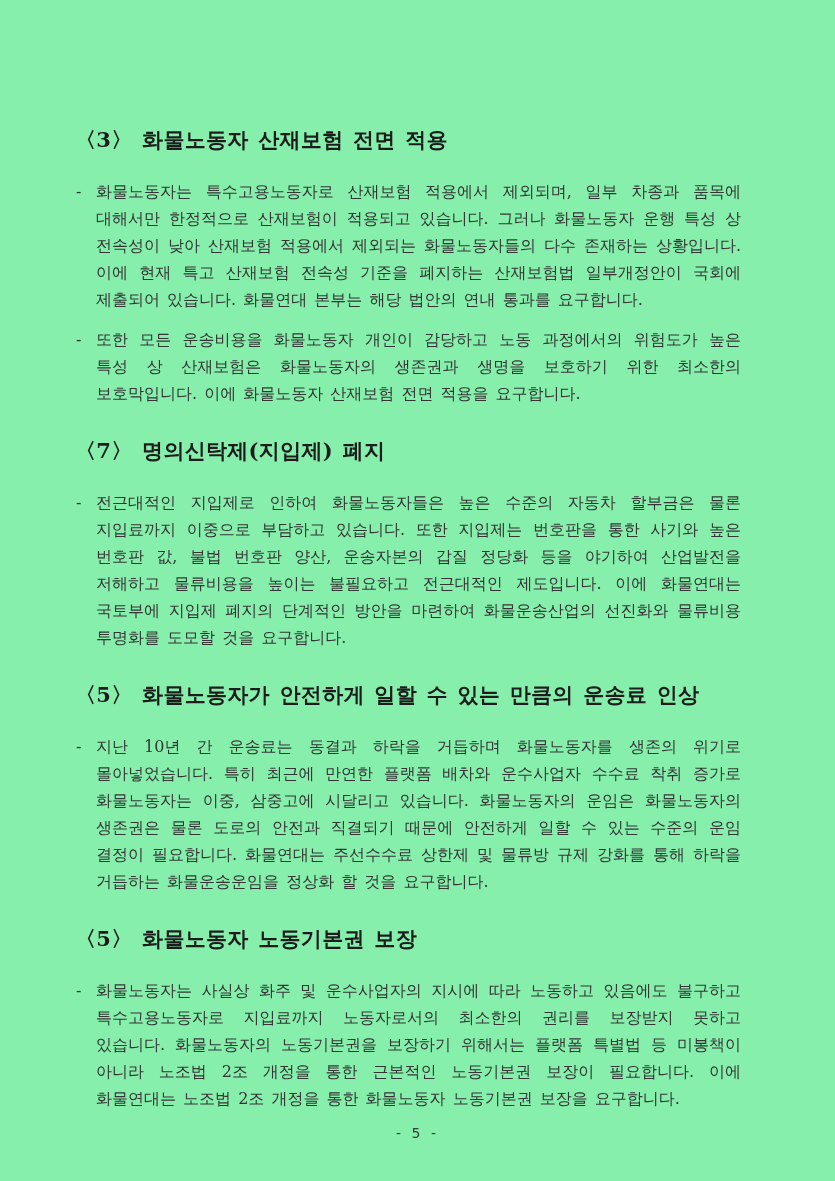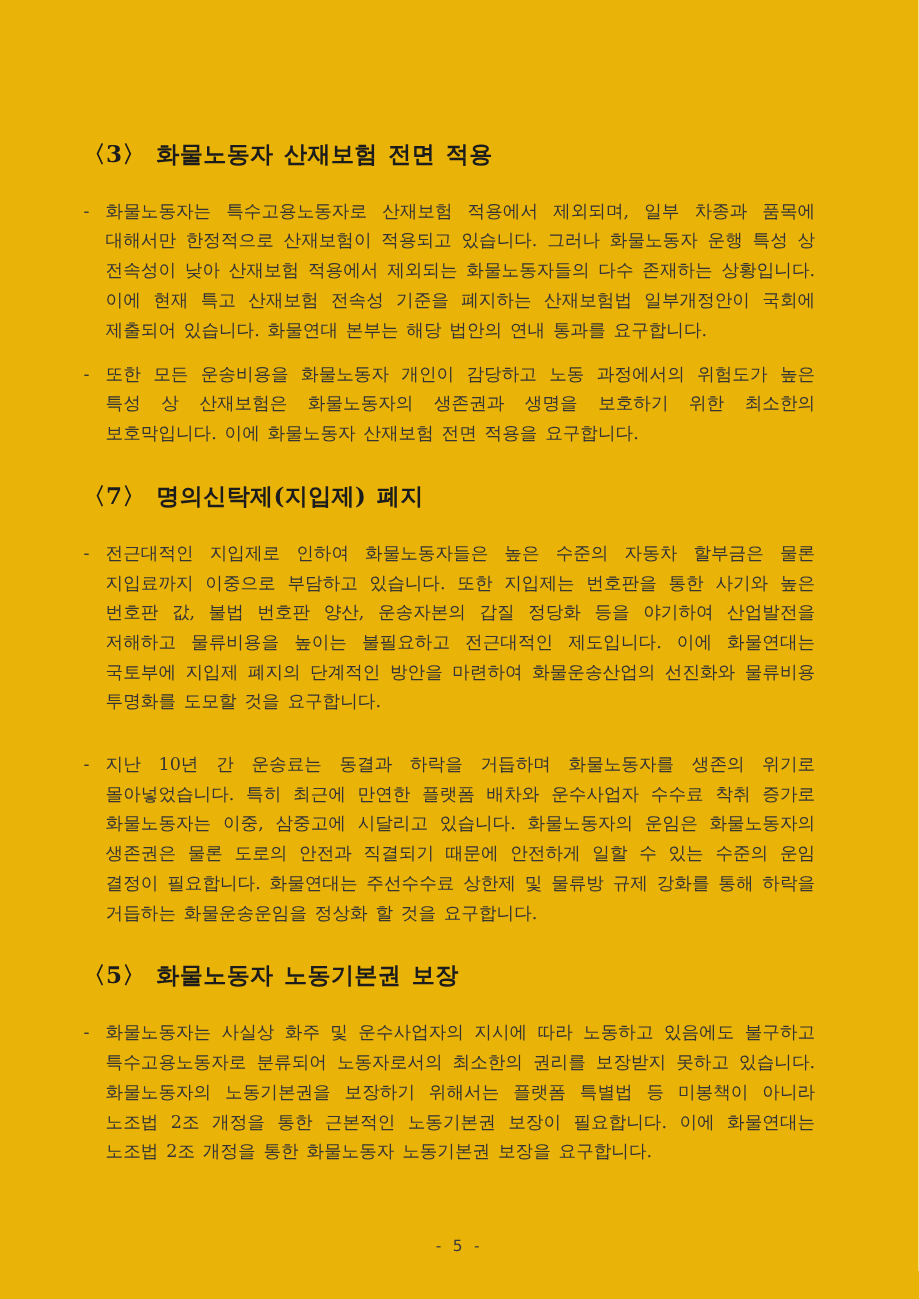--- a/index.html
+++ b/index.html
@@ -12,21 +12,21 @@
     height: 1181px;
     font-family: "DejaVu Serif", "Liberation Serif", serif;
     color: #2e2e2e;
   }
   .page {
     position: relative;
     width: 835px;
     height: 1181px;
     box-sizing: border-box;
     padding: 126px 94px 0 75px;
-    background: #eab308;
+    background: #86efac;
     overflow: hidden;
   }
   .section {
     margin: 0 0 30px 0;
   }
   .section-title {
     font-size: 21px;
     font-weight: 700;
     color: #1c1c1c;
     line-height: 28px;
@@ -85,29 +85,30 @@
 
   <div class="section">
     <h2 class="section-title">〈7〉 명의신탁제(지입제) 폐지</h2>
     <div class="para">
       <span class="dash">-</span>
       <span>전근대적인 지입제로 인하여 화물노동자들은 높은 수준의 자동차 할부금은 물론 지입료까지 이중으로 부담하고 있습니다. 또한 지입제는 번호판을 통한 사기와 높은 번호판 값, 불법 번호판 양산, 운송자본의 갑질 정당화 등을 야기하여 산업발전을 저해하고 물류비용을 높이는 불필요하고 전근대적인 제도입니다. 이에 화물연대는 국토부에 지입제 폐지의 단계적인 방안을 마련하여 화물운송산업의 선진화와 물류비용 투명화를 도모할 것을 요구합니다.</span>
     </div>
   </div>
 
   <div class="section">
+    <h2 class="section-title">〈5〉 화물노동자가 안전하게 일할 수 있는 만큼의 운송료 인상</h2>
     <div class="para">
       <span class="dash">-</span>
       <span>지난 10년 간 운송료는 동결과 하락을 거듭하며 화물노동자를 생존의 위기로 몰아넣었습니다. 특히 최근에 만연한 플랫폼 배차와 운수사업자 수수료 착취 증가로 화물노동자는 이중, 삼중고에 시달리고 있습니다. 화물노동자의 운임은 화물노동자의 생존권은 물론 도로의 안전과 직결되기 때문에 안전하게 일할 수 있는 수준의 운임 결정이 필요합니다. 화물연대는 주선수수료 상한제 및 물류방 규제 강화를 통해 하락을 거듭하는 화물운송운임을 정상화 할 것을 요구합니다.</span>
     </div>
   </div>
 
   <div class="section">
     <h2 class="section-title">〈5〉 화물노동자 노동기본권 보장</h2>
     <div class="para">
       <span class="dash">-</span>
-      <span>화물노동자는 사실상 화주 및 운수사업자의 지시에 따라 노동하고 있음에도 불구하고 특수고용노동자로 분류되어 노동자로서의 최소한의 권리를 보장받지 못하고 있습니다. 화물노동자의 노동기본권을 보장하기 위해서는 플랫폼 특별법 등 미봉책이 아니라 노조법 2조 개정을 통한 근본적인 노동기본권 보장이 필요합니다. 이에 화물연대는 노조법 2조 개정을 통한 화물노동자 노동기본권 보장을 요구합니다.</span>
+      <span>화물노동자는 사실상 화주 및 운수사업자의 지시에 따라 노동하고 있음에도 불구하고 특수고용노동자로 지입료까지 노동자로서의 최소한의 권리를 보장받지 못하고 있습니다. 화물노동자의 노동기본권을 보장하기 위해서는 플랫폼 특별법 등 미봉책이 아니라 노조법 2조 개정을 통한 근본적인 노동기본권 보장이 필요합니다. 이에 화물연대는 노조법 2조 개정을 통한 화물노동자 노동기본권 보장을 요구합니다.</span>
     </div>
   </div>
 
   <div class="page-number">- 5 -</div>
 
 </div>
 
 </body></html>

